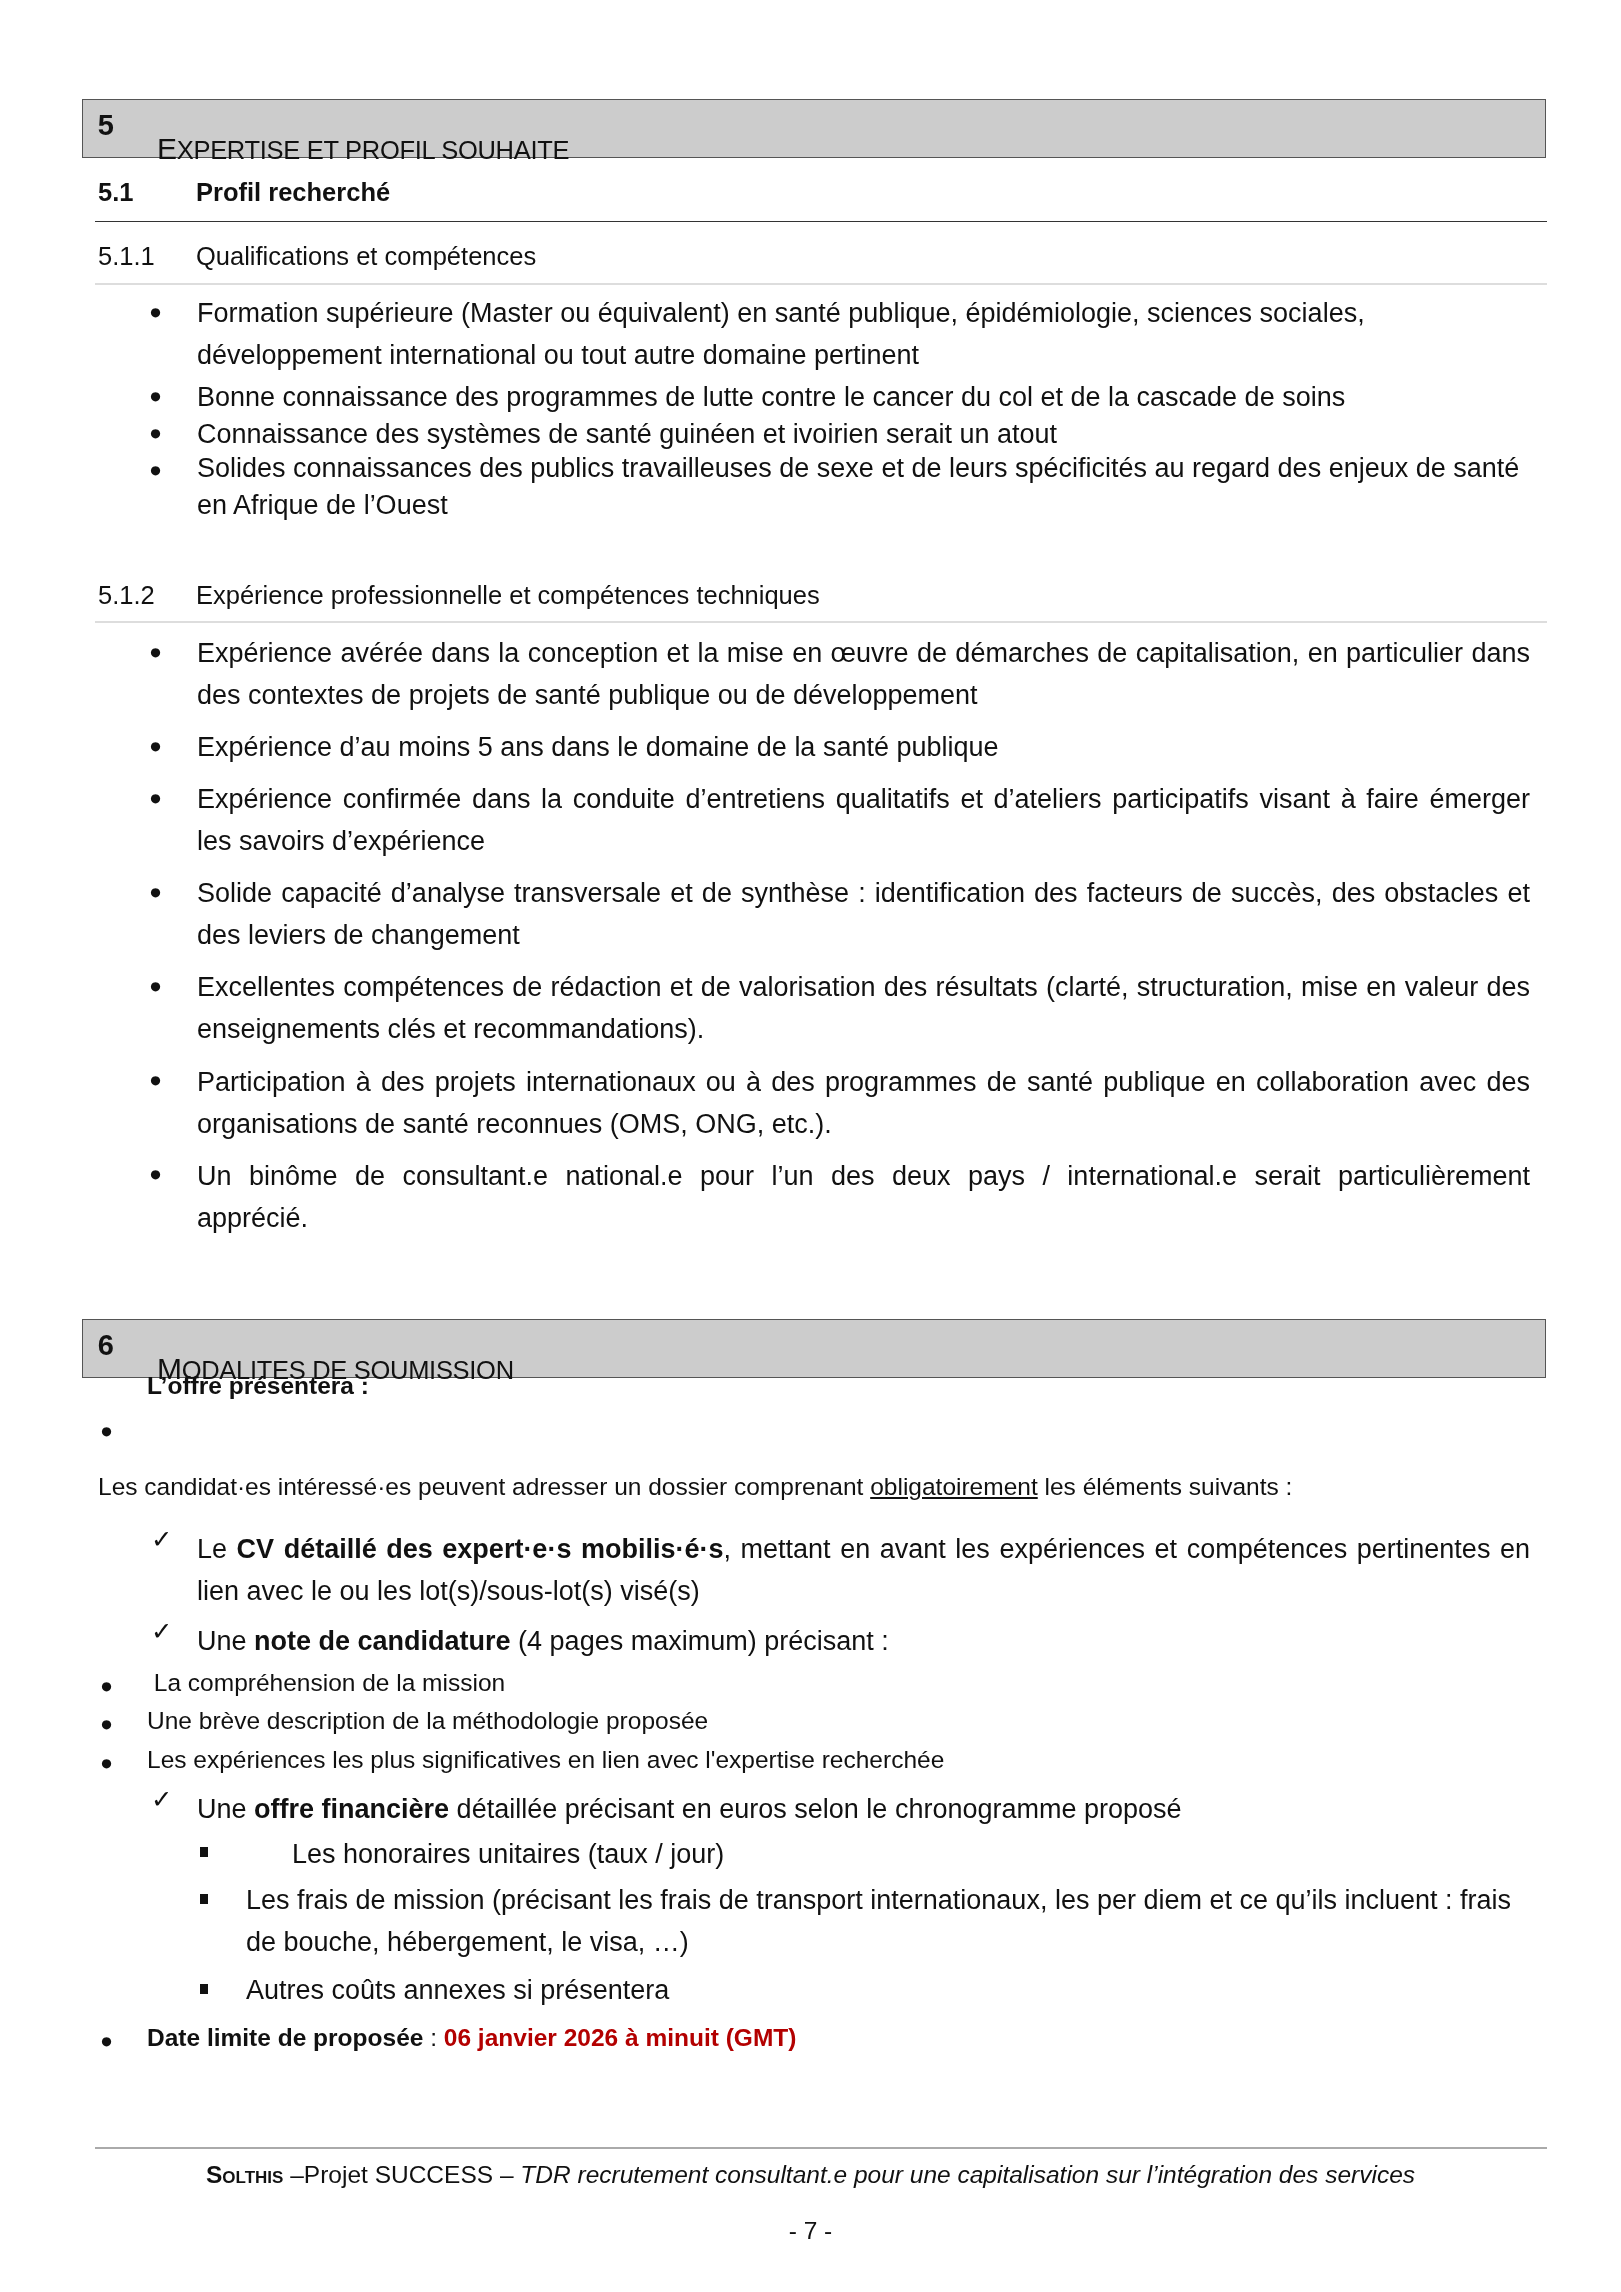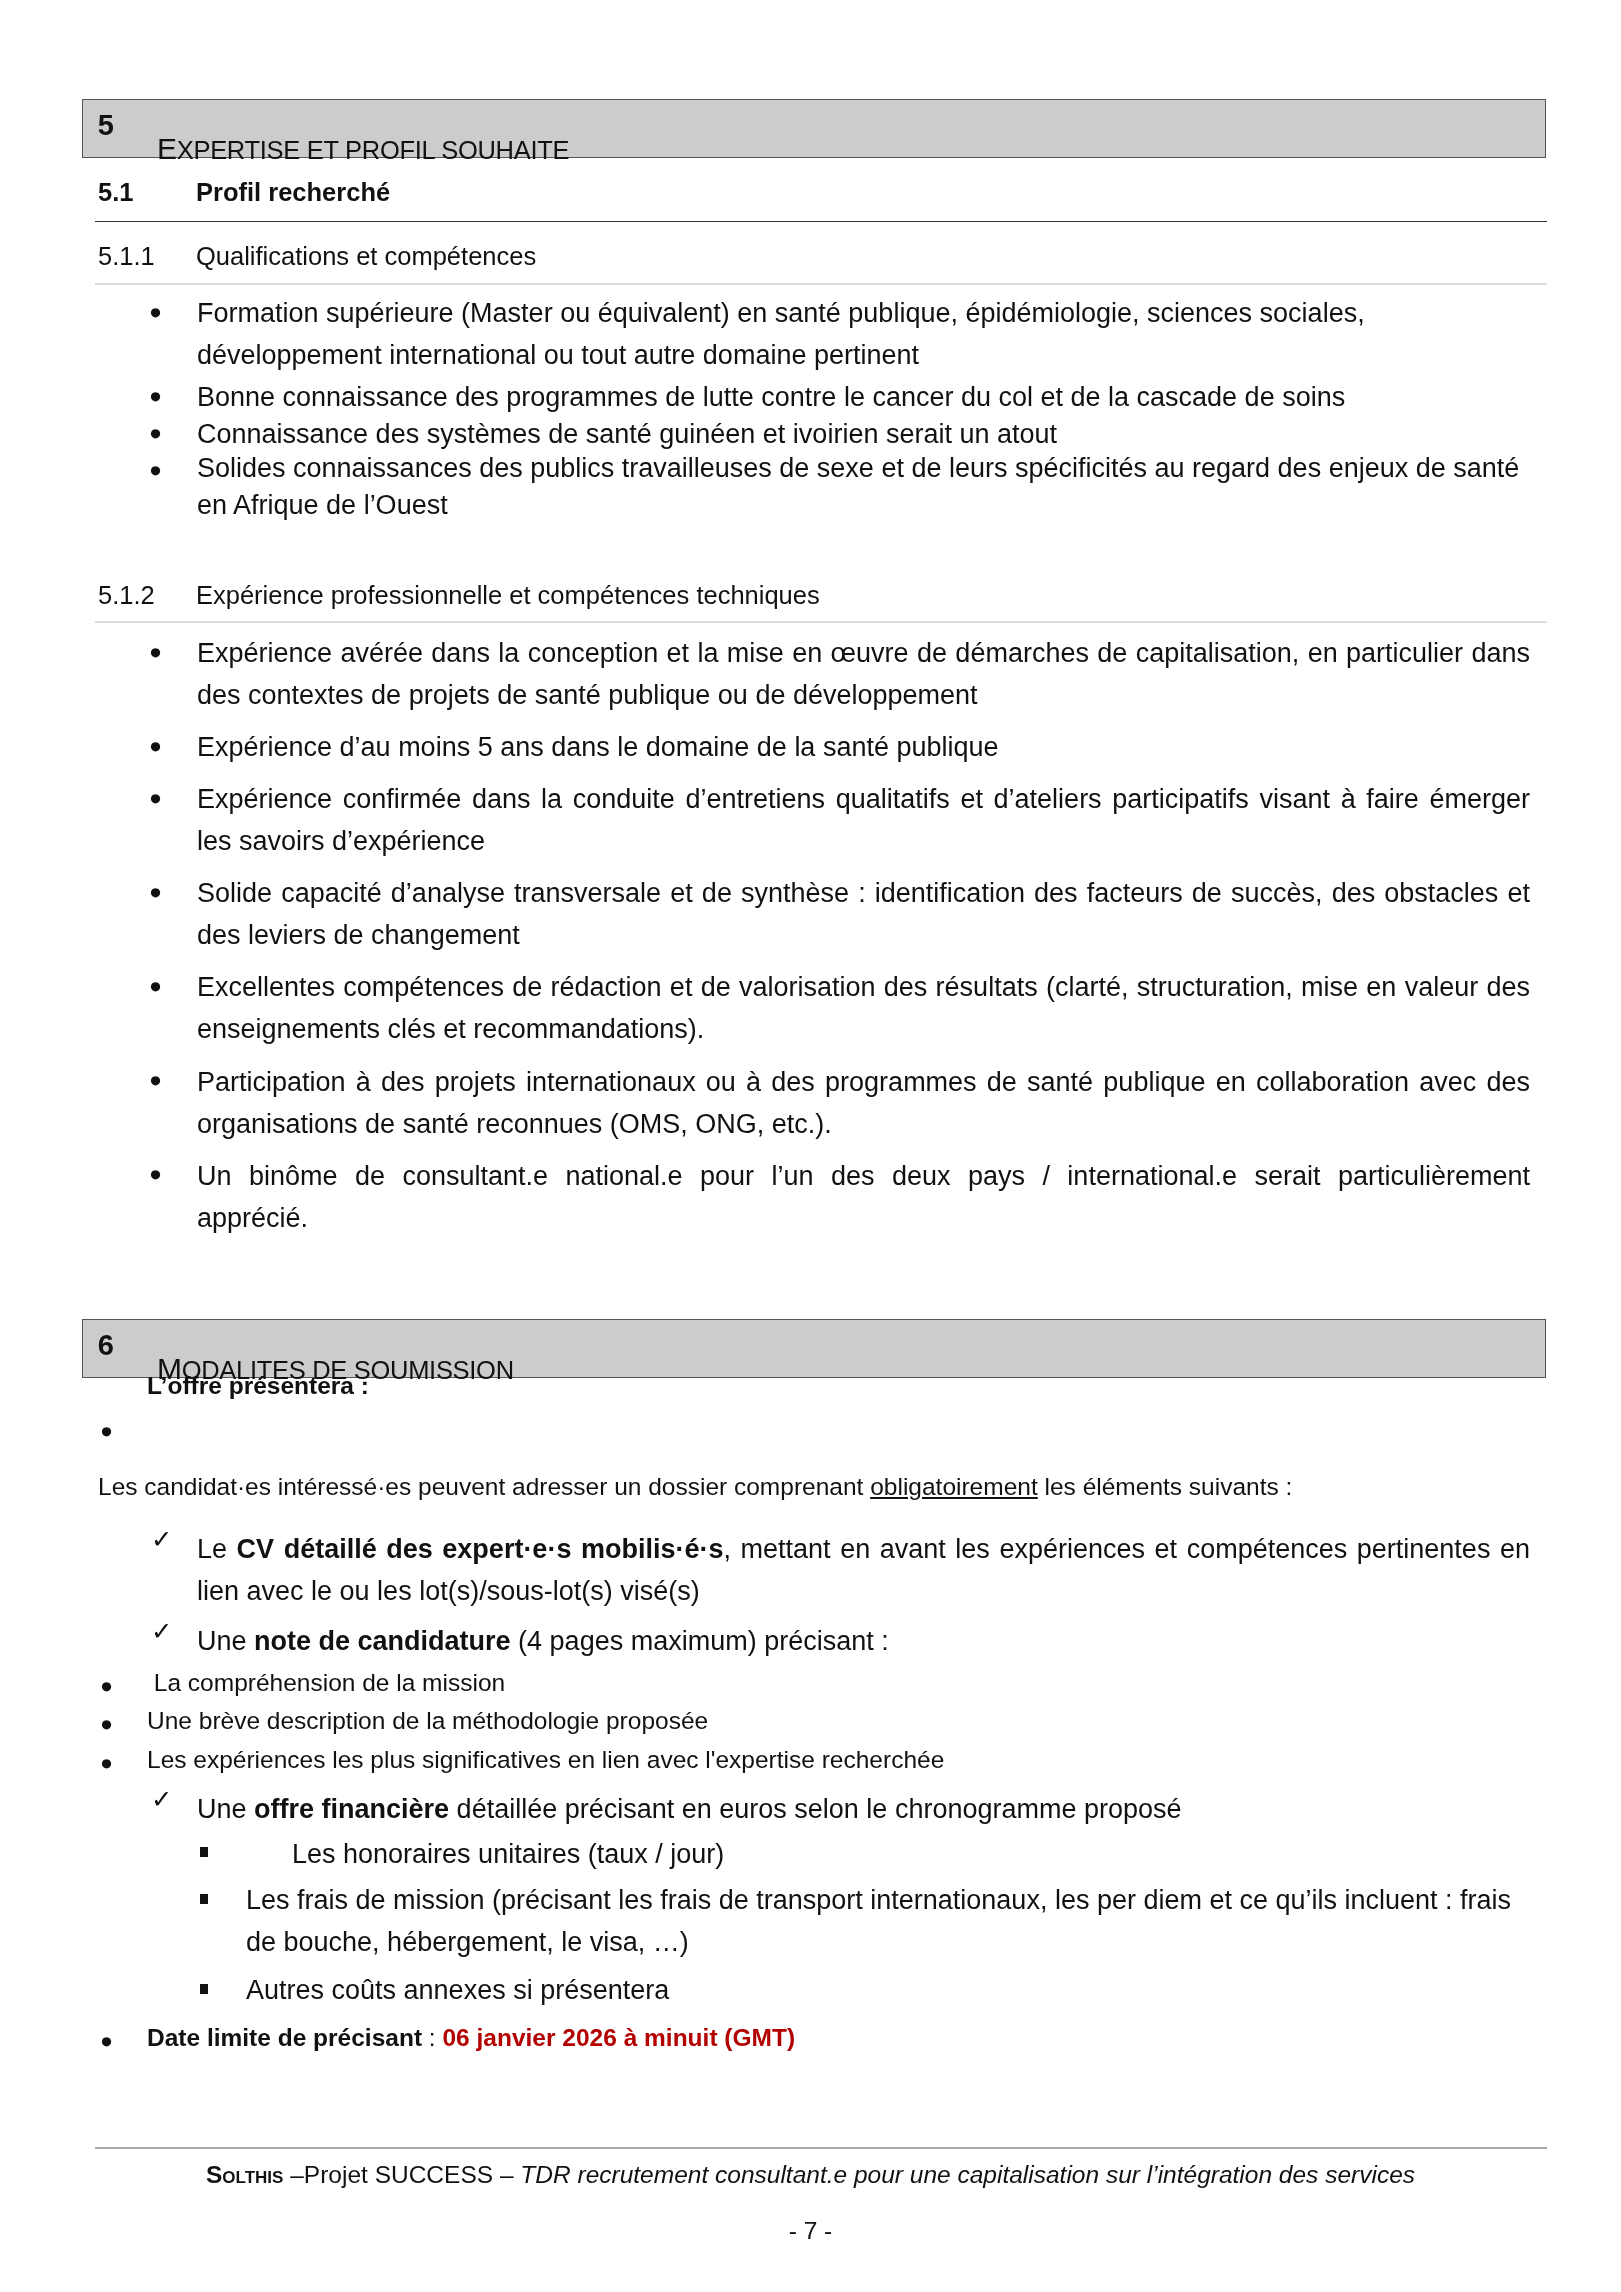--- a/index.html
+++ b/index.html
@@ -121,21 +121,21 @@
 
 <span class="sq" style="left:200px;top:1847px;"></span>
 <div class="item" style="left:246px;width:1284px;top:1833px;margin-left:46px;">Les honoraires unitaires (taux / jour)</div>
 <span class="sq" style="left:200px;top:1894px;"></span>
 <div class="item" style="left:246px;width:1284px;top:1879px;">Les frais de mission (précisant les frais de transport internationaux, les per diem et ce qu’ils incluent : frais de bouche, hébergement, le visa, …)</div>
 <span class="sq" style="left:200px;top:1984px;"></span>
 <div class="item" style="left:246px;width:1284px;top:1969px;">Autres coûts annexes si présentera</div>
 
 <span class="bullet" style="left:100px;top:2028px;">●</span>
 <div class="para" style="left:147px;top:2024px;">
-  <b>Date limite de précisant</b><span> : </span><span class="red">06 janvier 2026 à minuit (GMT)</span>
+  <b>Date limite de proposée</b><span> : </span><span class="red">06 janvier 2026 à minuit (GMT)</span>
 </div>
 
 <div class="footer-rule"></div>
 <div class="footer">
   <span class="brand">Solthis</span><span> –Projet SUCCESS – </span><em>TDR recrutement consultant.e pour une capitalisation sur l’intégration des services</em>
 </div>
 <div class="pageno">- 7 -</div>
 
 
 </body></html>

